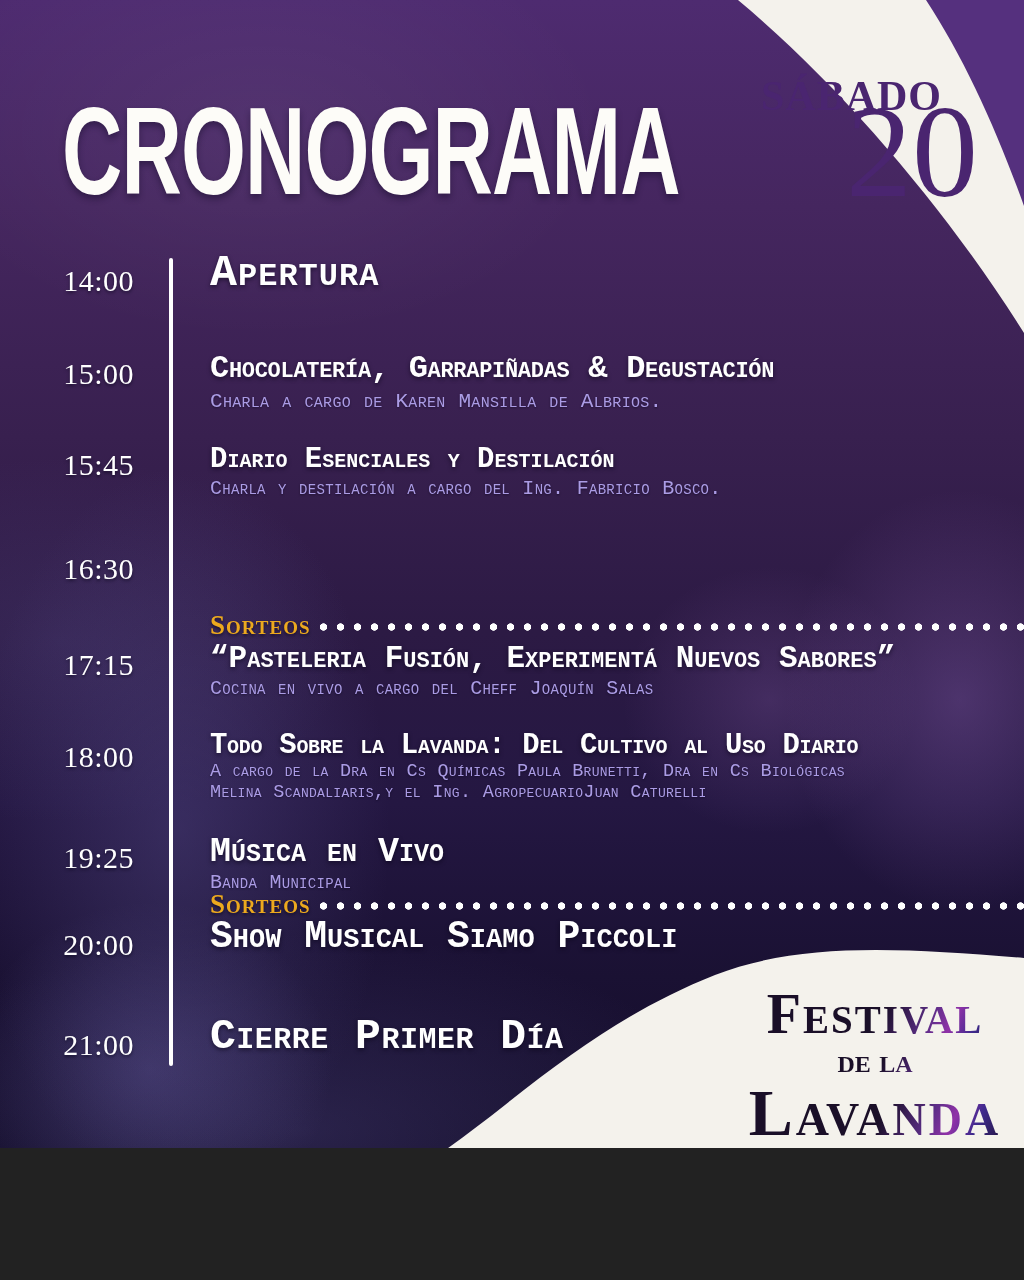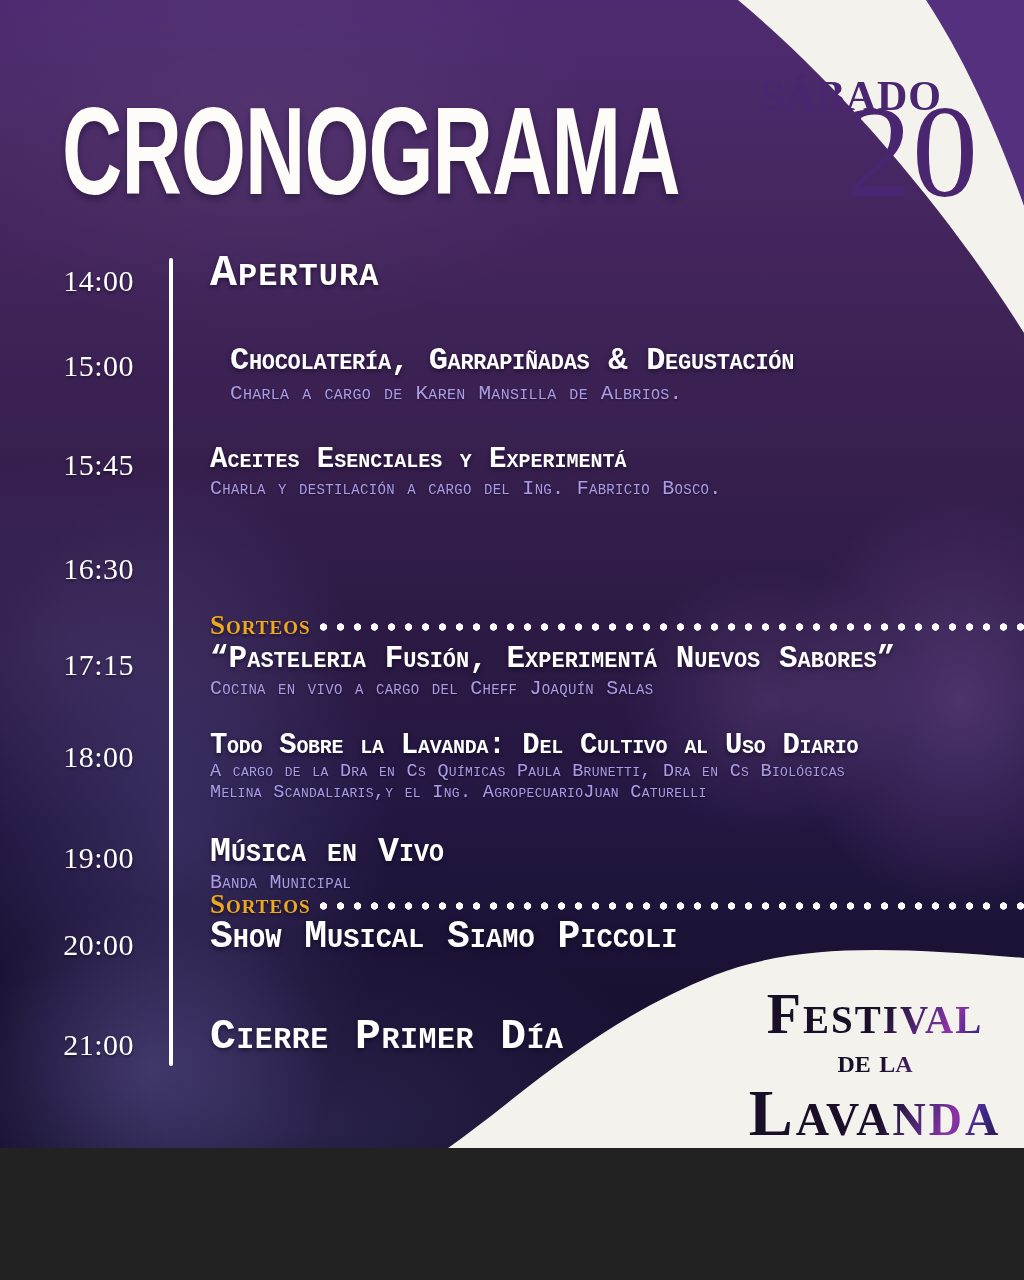--- a/index.html
+++ b/index.html
@@ -42,21 +42,21 @@
   .content{margin-left:210px;font-family:Liberation Mono, monospace;}
   .etitle{
     font-variant:small-caps;font-weight:bold;color:#fff;white-space:pre-line;
     text-shadow:0 2px 4px rgba(10,5,25,.6);line-height:1.08;
   }
   .esub{
     font-variant:small-caps;color:#ab9ce5;white-space:pre-line;line-height:1.12;
     letter-spacing:.3px;margin-top:3px;text-shadow:0 1px 2px rgba(10,5,25,.5);
   }
   .r1{top:250px;} .r1 .time{top:14px;} .r1 .etitle{font-size:45px;letter-spacing:1px;}
-  .r2{top:344px;padding-left:20px;} .r2 .time{top:5px;}  .r2 .etitle{font-size:32px;letter-spacing:-.3px;} .r2 .esub{font-size:21px;}
+  .r2{top:352px;} .r2 .time{top:5px;}  .r2 .etitle{font-size:32px;letter-spacing:-.3px;} .r2 .esub{font-size:21px;}
   .r3{top:444px;} .r3 .time{top:4px;}  .r3 .etitle{font-size:29px;} .r3 .esub{font-size:20px;}
   .r4{top:518px;} .r4 .time{top:34px;} .r4 .etitle{font-size:31px;} .r4 .esub{font-size:20px;}
   .r5{top:642px;} .r5 .time{top:6px;}  .r5 .etitle{font-size:31px;} .r5 .esub{font-size:20px;}
   .r6{top:730px;} .r6 .time{top:10px;} .r6 .etitle{font-size:29px;letter-spacing:-.3px;white-space:nowrap;} .r6 .esub{font-size:18.5px;margin-top:1px;}
   .r7{top:834px;} .r7 .time{top:7px;}  .r7 .etitle{font-size:35px;} .r7 .esub{font-size:20px;margin-top:0;}
   .r8{top:916px;} .r8 .time{top:12px;} .r8 .etitle{font-size:38px;}
   .r9{top:1014px;}.r9 .time{top:14px;} .r9 .etitle{font-size:43px;letter-spacing:.5px;}
   .sorteos{position:absolute;left:210px;right:0;display:flex;align-items:center;gap:4px;z-index:3;}
   .s1{top:610px;} .s2{top:889px;}
   .sorteos-label{
@@ -110,21 +110,21 @@
     <span class="time">15:00</span>
     <div class="content">
       <div class="etitle">Chocolatería, Garrapiñadas &amp; Degustación</div>
       <div class="esub">Charla a cargo de Karen Mansilla de Albrios.</div>
     </div>
   </div>
 
   <div class="row r3">
     <span class="time">15:45</span>
     <div class="content">
-      <div class="etitle">Aceites Esenciales y Experimentá</div>
+      <div class="etitle">Diario Esenciales y Destilación</div>
       <div class="esub">Charla y destilación a cargo del Ing. Fabricio Bosco.</div>
     </div>
   </div>
 
   <div class="row r4">
     <span class="time">16:30</span>
   </div>
 
   <div class="sorteos s1">
     <span class="sorteos-label">Sorteos</span>
@@ -142,21 +142,21 @@
   <div class="row r6">
     <span class="time">18:00</span>
     <div class="content">
       <div class="etitle">Todo Sobre la Lavanda: Del Cultivo al Uso Diario</div>
       <div class="esub">A cargo de la Dra en Cs Químicas Paula Brunetti, Dra en Cs Biológicas
 Melina Scandaliaris,y el Ing. AgropecuarioJuan Caturelli</div>
     </div>
   </div>
 
   <div class="row r7">
-    <span class="time">19:00</span>
+    <span class="time">19:25</span>
     <div class="content">
       <div class="etitle">Música en Vivo</div>
       <div class="esub">Banda Municipal</div>
     </div>
   </div>
 
   <div class="sorteos s2">
     <span class="sorteos-label">Sorteos</span>
     <span class="dots"></span>
   </div>

